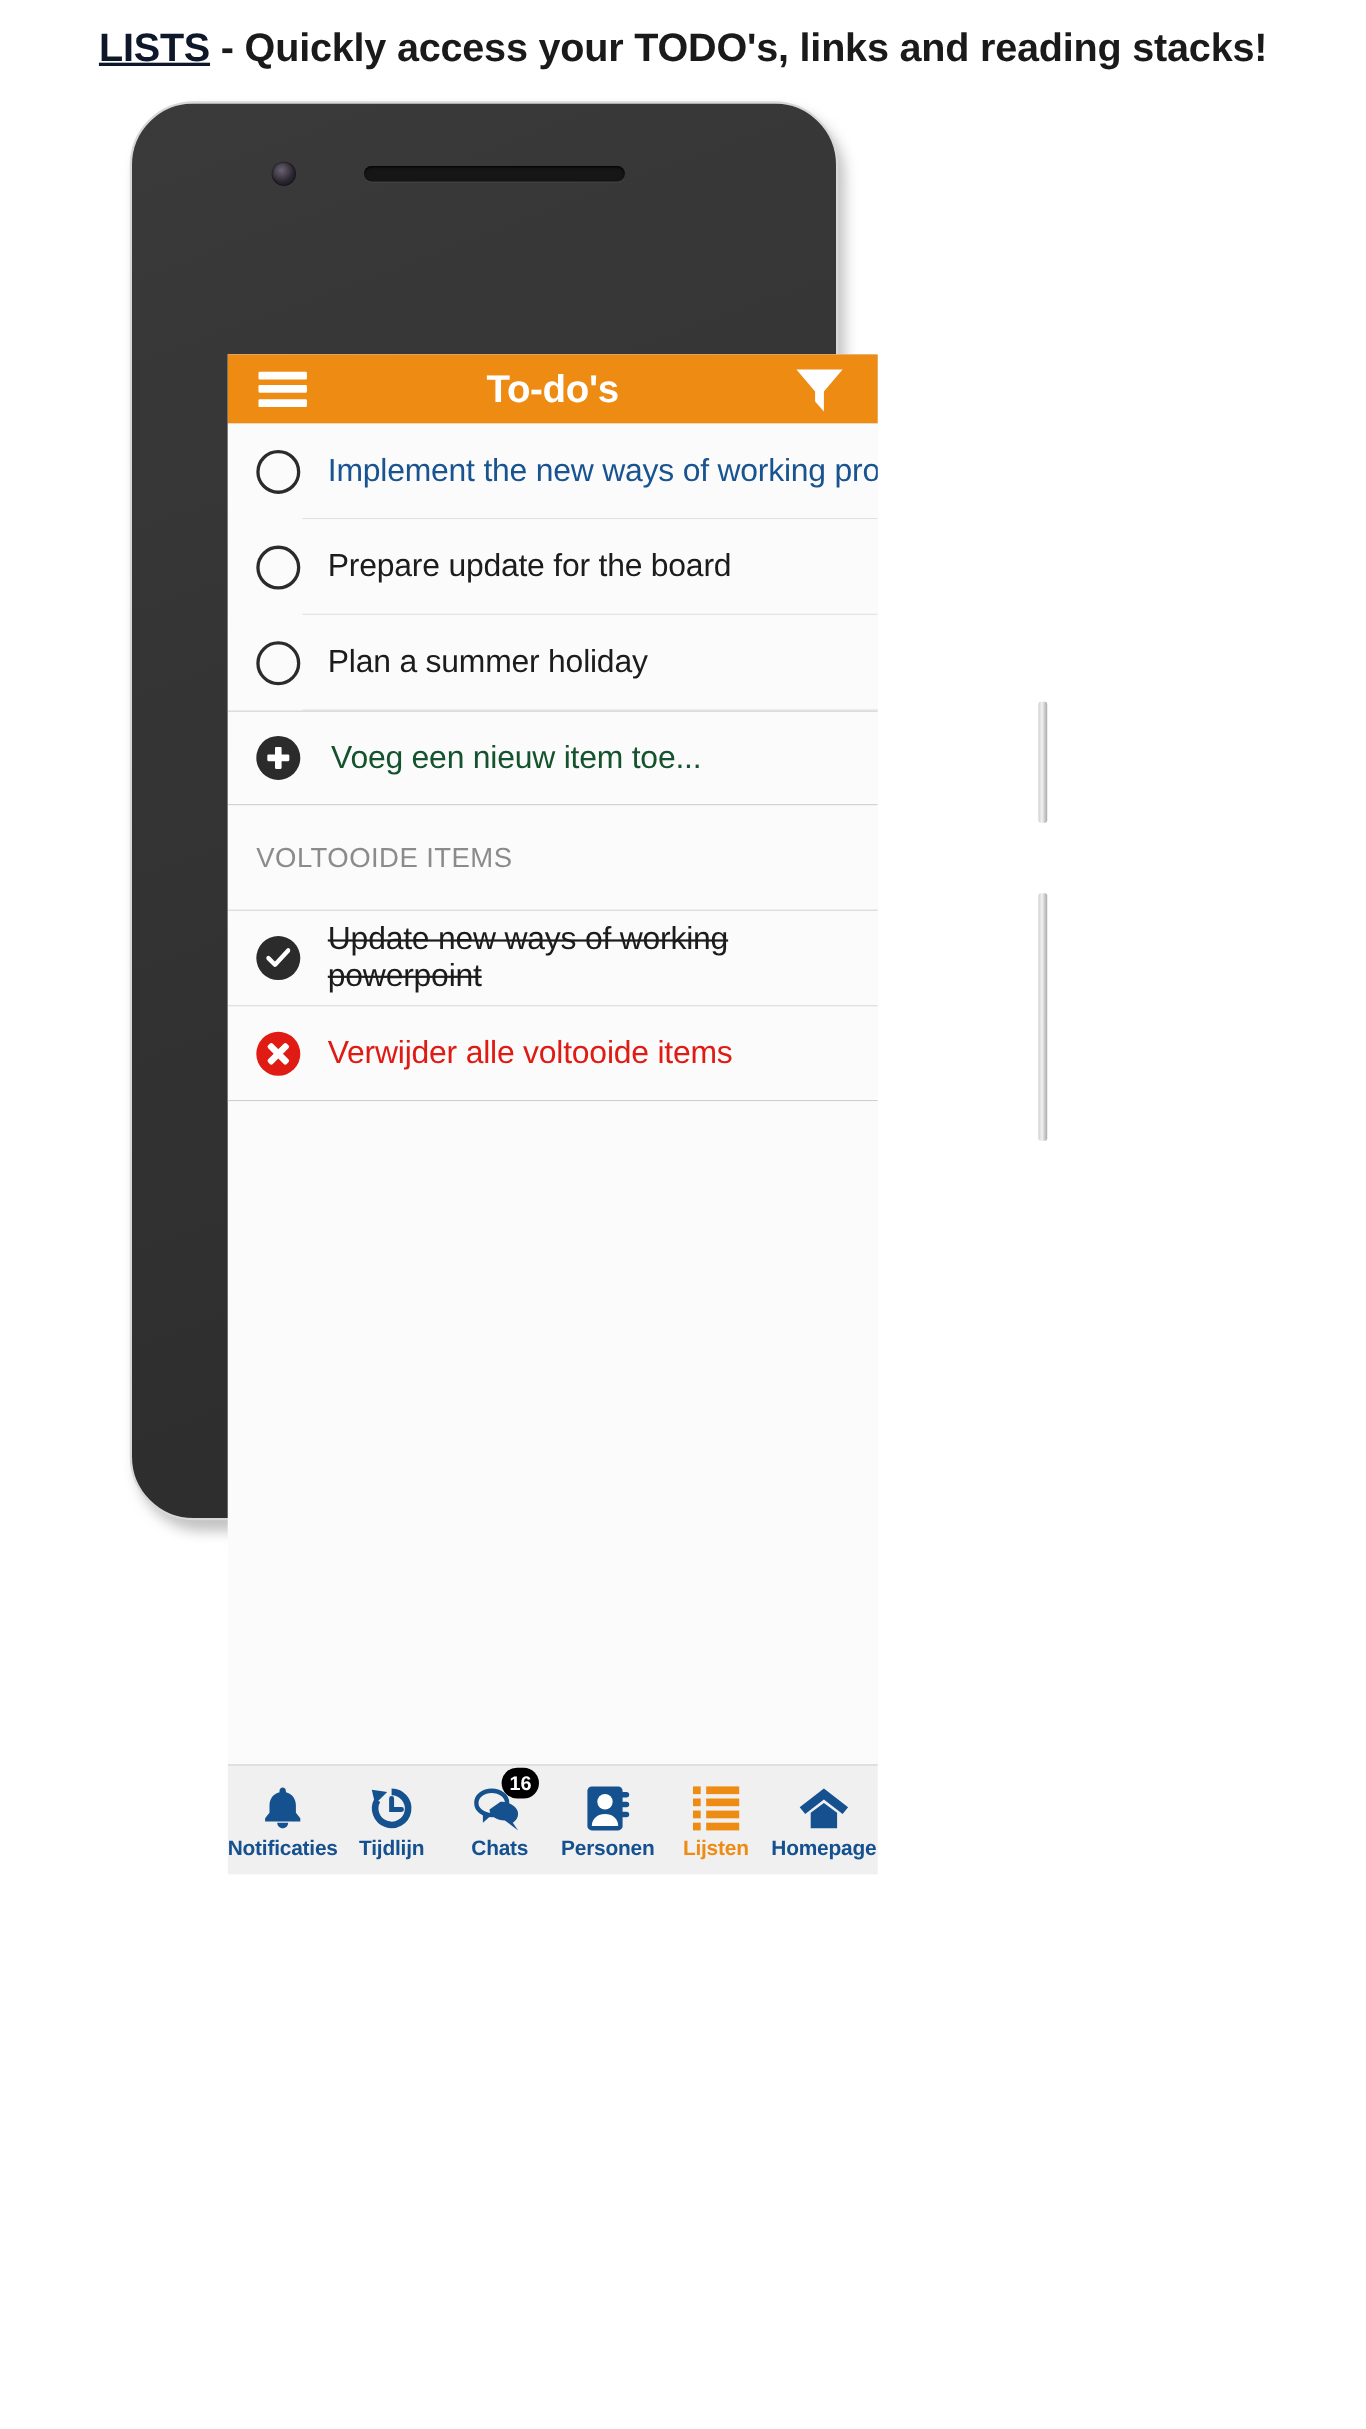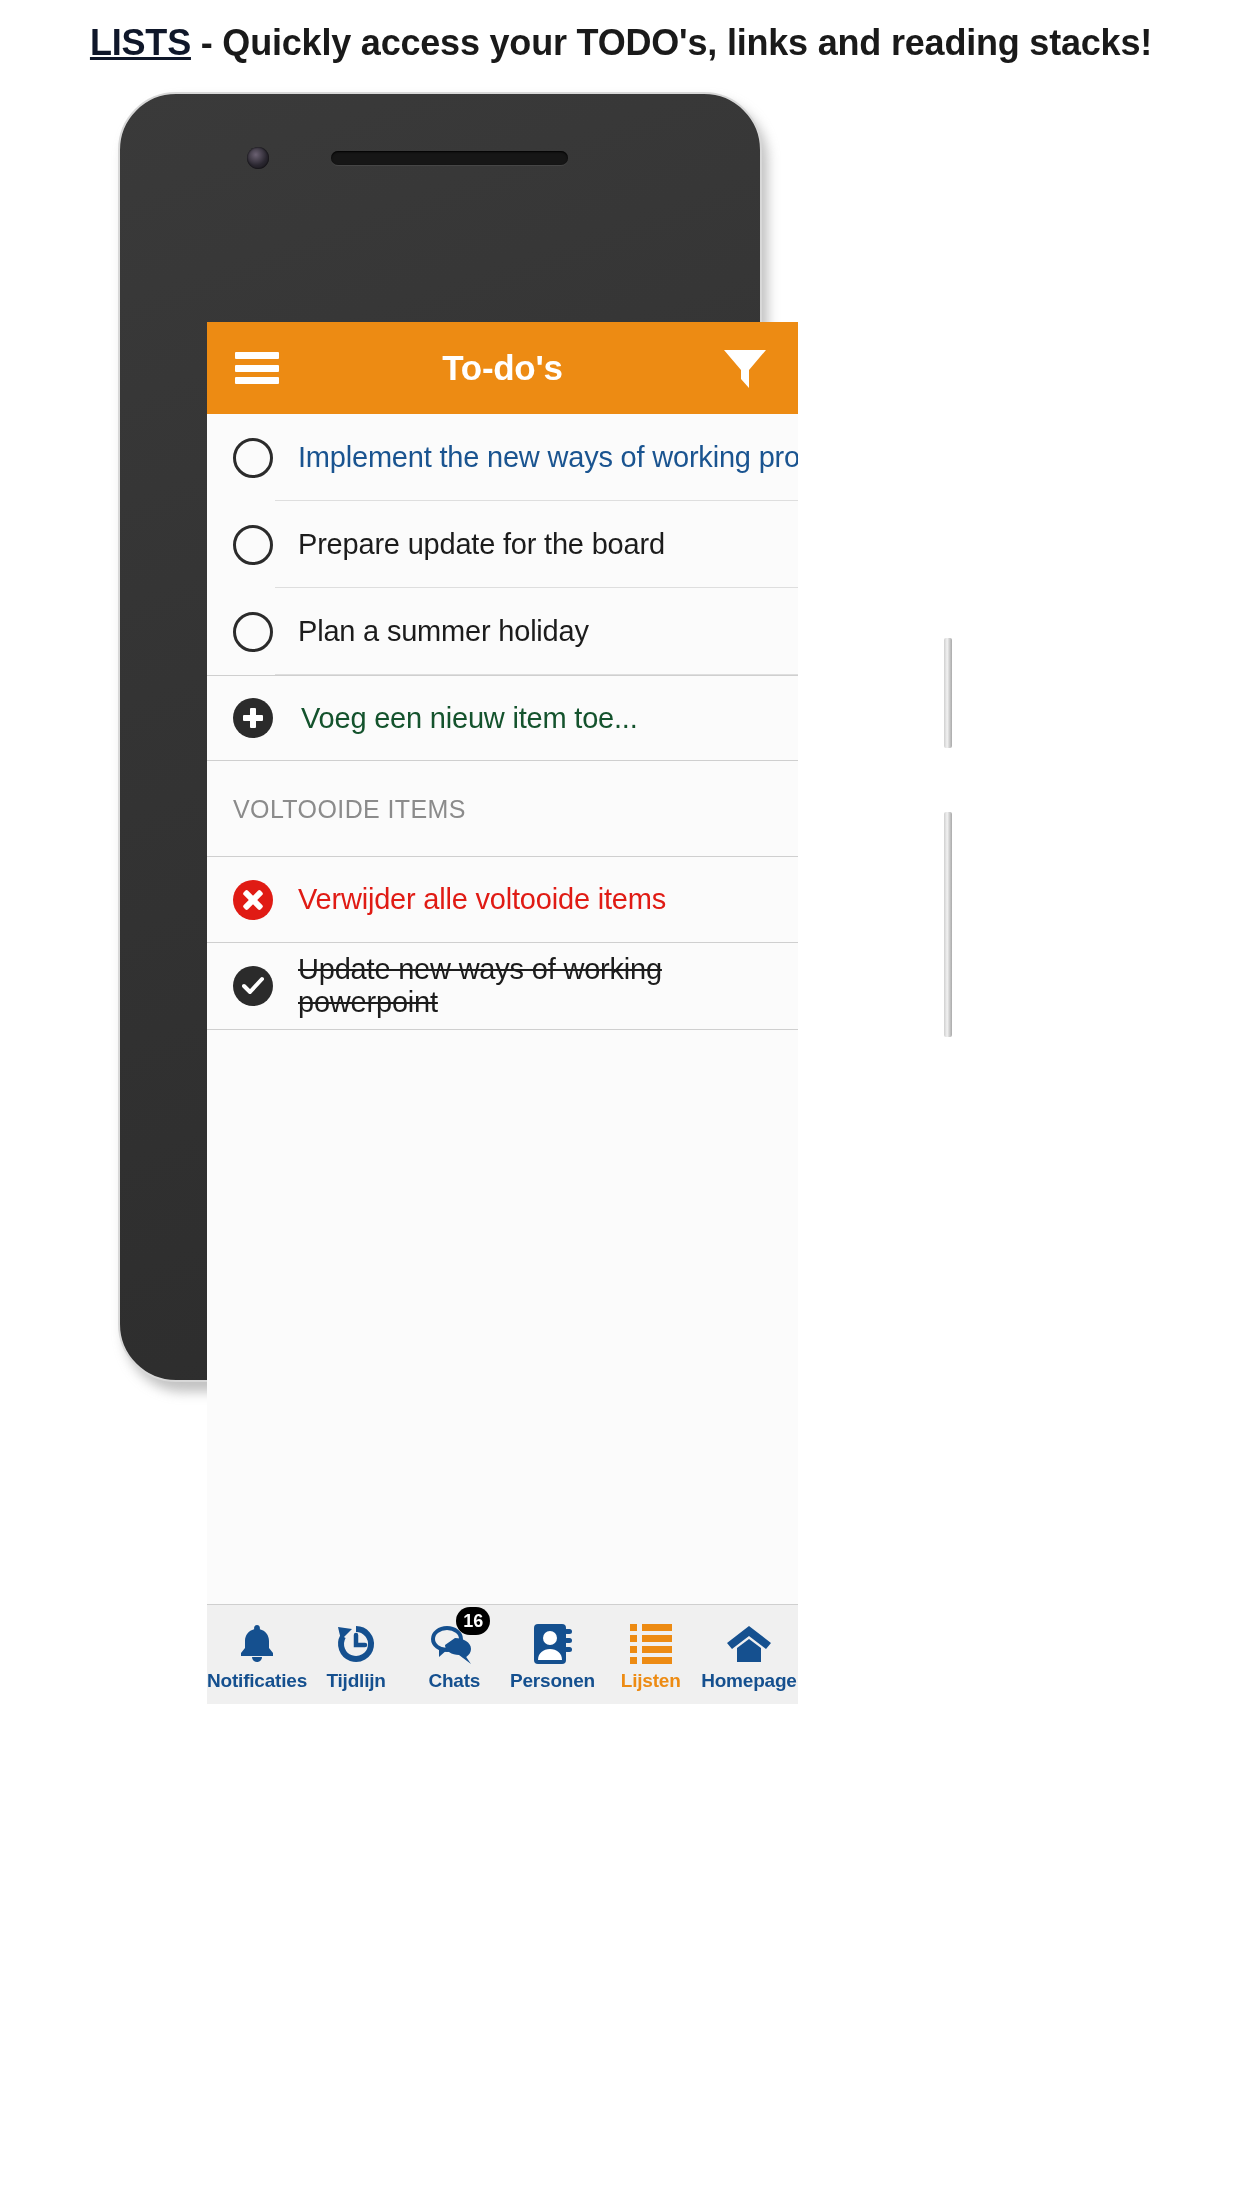--- a/index.html
+++ b/index.html
@@ -78,21 +78,21 @@
     left:207px; top:322px;
     width:591px; height:1382px;
     background:#fbfbfb;
     overflow:hidden;
     font-family:"Liberation Sans", sans-serif;
   }
 
   
   #appbar{
     position:relative;
-    height:92px;
+    height:63px;
     background:#ED8B13;
     display:flex; align-items:center;
     box-shadow:0 1px 3px rgba(0,0,0,0.18);
   }
   #hamburger{
     position:absolute; left:28px; top:50%;
     transform:translateY(-50%);
     width:44px; height:32px;
     display:flex; flex-direction:column; justify-content:space-between;
     cursor:pointer;
@@ -303,32 +303,32 @@
 
   <div id="add-row">
     <div class="plus-icon"></div>
     <div id="add-placeholder">Voeg een nieuw item toe...</div>
   </div>
 
   <div id="section-head">
     <span>VOLTOOIDE ITEMS</span>
   </div>
 
-  <div id="delete-row">
-    <div class="x-icon"></div>
-    <div id="delete-label">Verwijder alle voltooide items</div>
-  </div>
-
   <div id="completed-row">
     <div class="check-icon">
       <svg width="22" height="20" viewBox="0 0 22 20">
         <polyline points="2,10 8,16 20,3" fill="none" stroke="#ffffff" stroke-width="4" stroke-linecap="round" stroke-linejoin="round"></polyline>
       </svg>
     </div>
     <div id="completed-label">Update new ways of working powerpoint</div>
+  </div>
+
+  <div id="delete-row">
+    <div class="x-icon"></div>
+    <div id="delete-label">Verwijder alle voltooide items</div>
   </div>
 
   <div id="filler"></div>
 
   <div id="bottomnav">
 
     <div class="nav-item">
       <div class="nav-ico">
         <svg width="40" height="42" viewBox="0 0 40 42">
           <path d="M20 2c-1.6 0-2.9 1.3-2.9 2.9v1.4C11.6 7.6 8 12.3 8 18v7l-4 5v3h32v-3l-4-5v-7c0-5.7-3.6-10.4-9.1-11.7V4.9C22.9 3.3 21.6 2 20 2z" fill="#15508f"></path>

